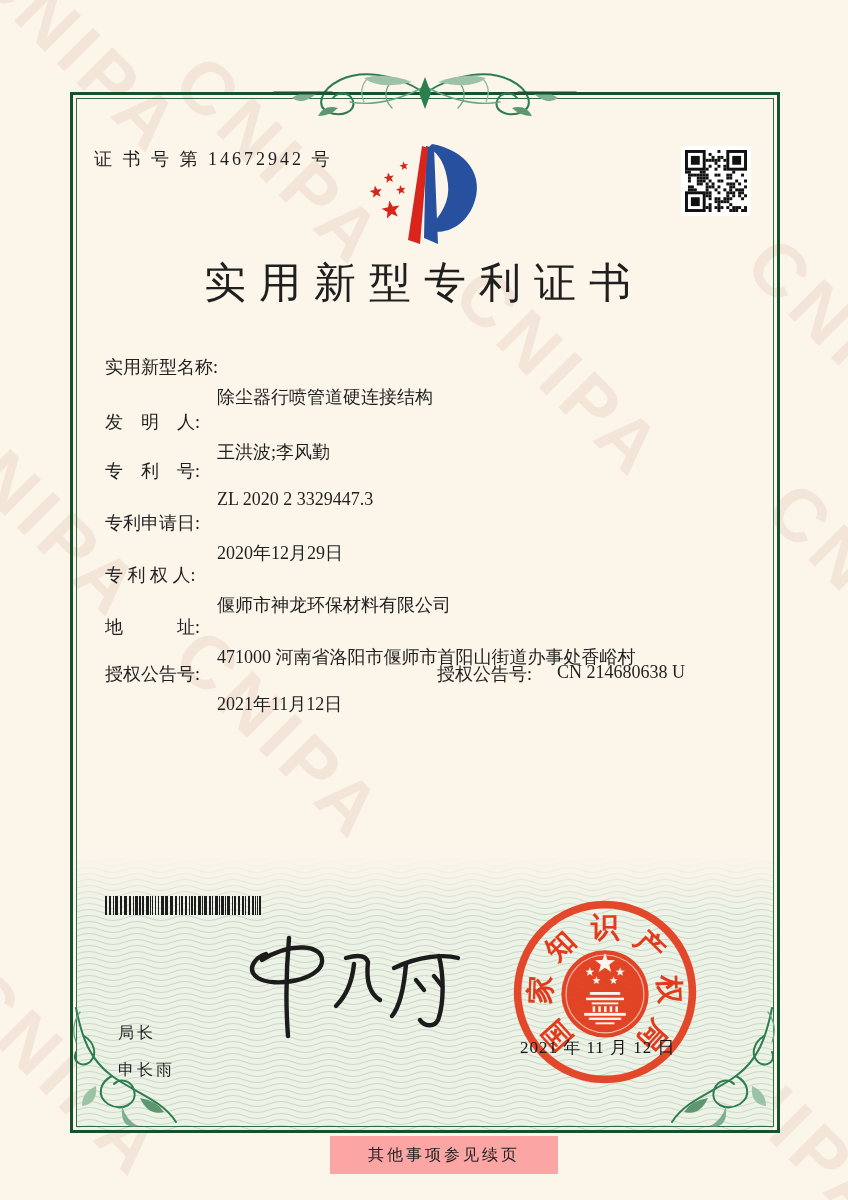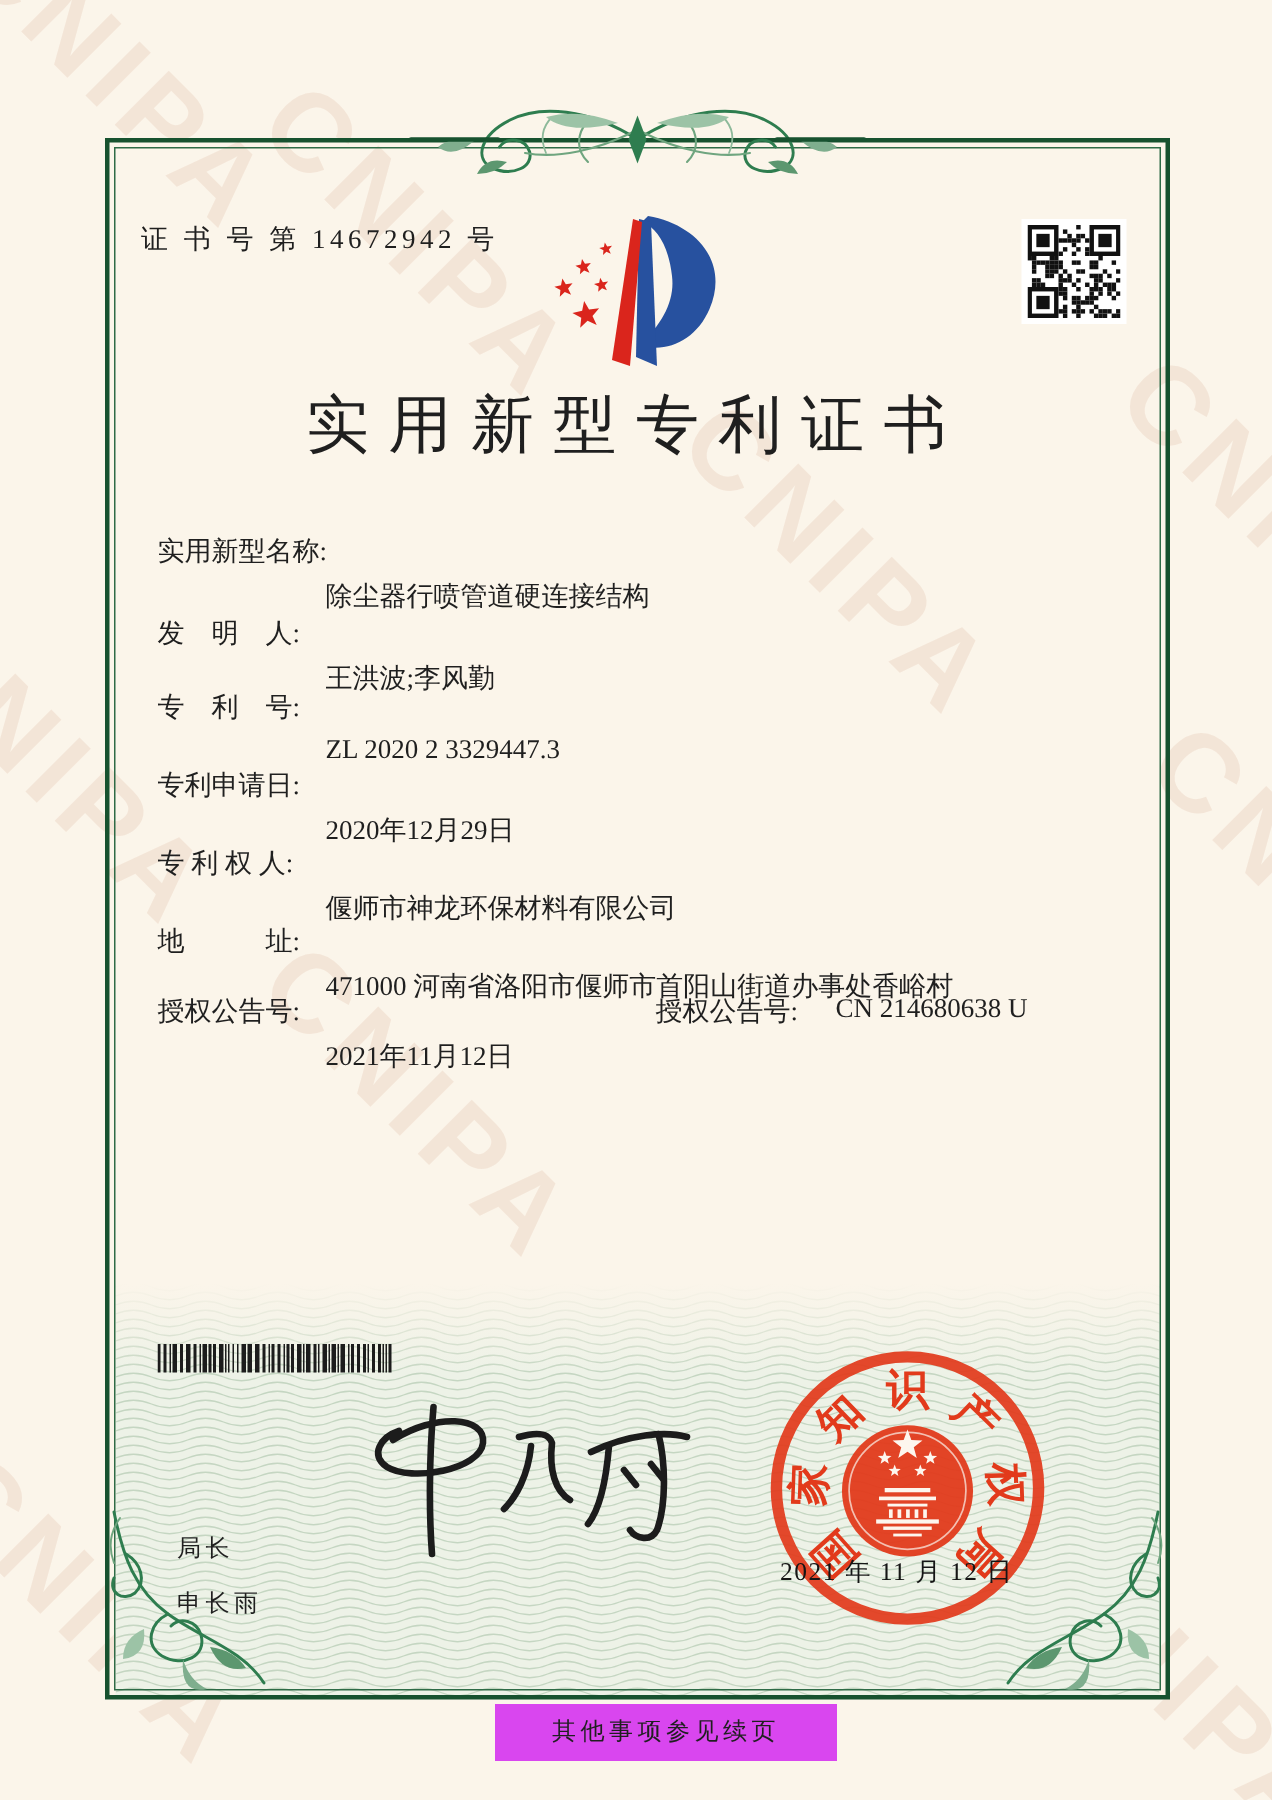--- a/index.html
+++ b/index.html
@@ -42,21 +42,21 @@
 
   .signer{position:absolute;left:118px;top:1014px;z-index:3;font-size:16px;letter-spacing:3px;line-height:37px;}
   .sig{position:absolute;left:232px;top:930px;z-index:3;}
 
   .sealwrap{position:absolute;left:510px;top:897px;z-index:4;}
   .sealdate{position:absolute;left:520px;top:1036px;width:196px;text-align:left;
             font-size:17px;letter-spacing:1px;color:#151515;z-index:5;}
 
   .pageinfo{position:absolute;left:70px;top:1095px;width:710px;text-align:center;
             font-size:14.5px;letter-spacing:3px;z-index:3;}
-  .contnote{position:absolute;left:330px;top:1136px;width:228px;height:38px;background:#d946ef;
+  .contnote{position:absolute;left:330px;top:1136px;width:228px;height:38px;background:#fca5a5;
             z-index:3;text-align:center;line-height:38px;font-size:16px;letter-spacing:3px;}
 
   .ornament{position:absolute;z-index:3;pointer-events:none;}
 </style>
 </head>
 <body>
 
 <div class="page">
 
   <div class="wm" style="left:-52px;top:6px;">CNIPA</div>

